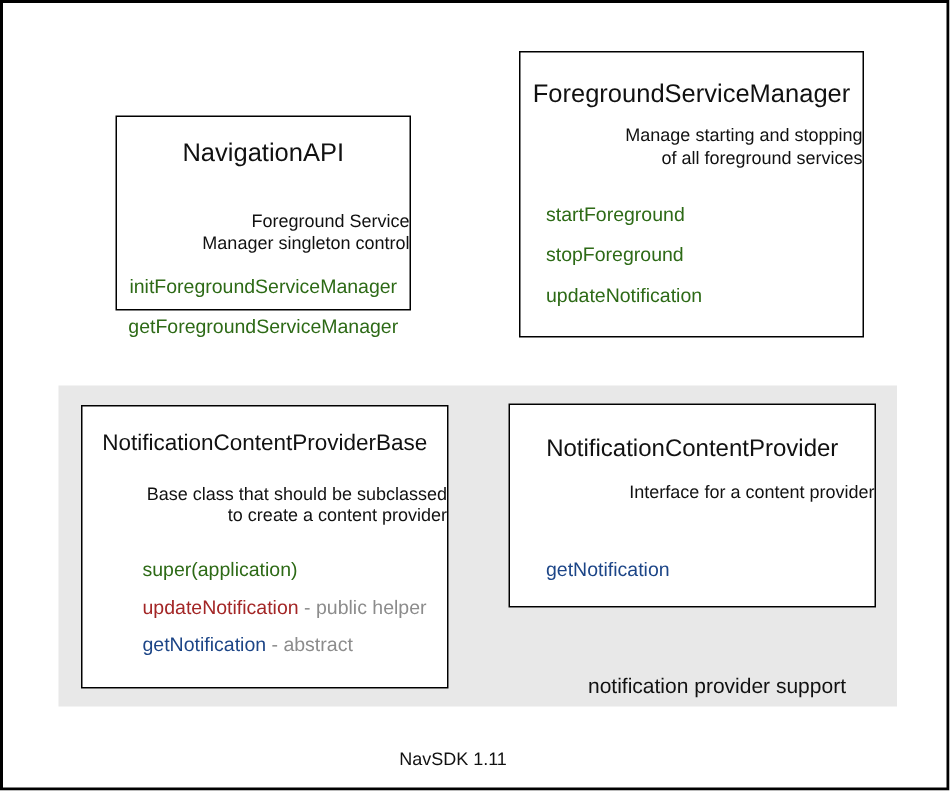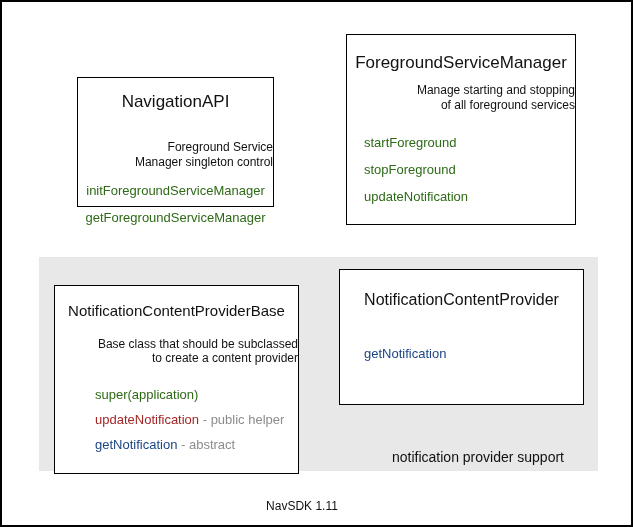--- a/index.html
+++ b/index.html
@@ -22,21 +22,21 @@
     background: #e8e8e8;
   }
 
   .box {
     position: absolute;
     background: #ffffff;
     border: 1.5px solid #000000;
   }
   .box-nav-api { left: 75px;  top: 75px;  width: 197px; height: 130px; }
   .box-fsm     { left: 344px; top: 32px;  width: 230px; height: 191px; }
-  .box-ncpb    { left: 52px;  top: 283px; width: 245px; height: 189px; }
+  .box-ncpb    { left: 52px;  top: 268px; width: 245px; height: 189px; }
   .box-ncp     { left: 337px; top: 267px; width: 245px; height: 136px; }
 
   .box-title {
     text-align: center;
     font-size: 17px;
     color: #111111;
     white-space: nowrap;
     line-height: 20px;
   }
   .box-nav-api .box-title { margin-top: 14px; }
@@ -153,20 +153,23 @@
       <span class="m-gray">- public helper</span>
     </div>
     <div class="method">
       <span class="m-blue">getNotification</span>
       <span class="m-gray">- abstract</span>
     </div>
   </div>
 
   <div class="box box-ncp">
     <div class="box-title">NotificationContentProvider</div>
+    <div class="box-desc">
+      <div>Interface for a content provider</div>
+    </div>
     <div class="method">
       <span class="m-blue">getNotification</span>
     </div>
   </div>
 
   <div class="panel-caption">notification provider support</div>
 
   <div class="footer">NavSDK 1.11</div>
 
 </div>

